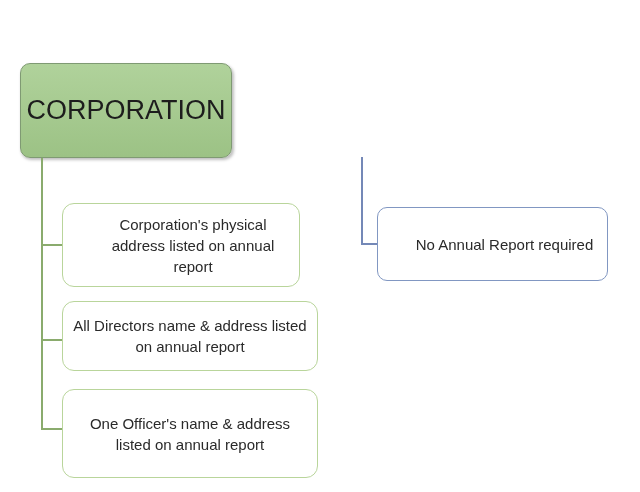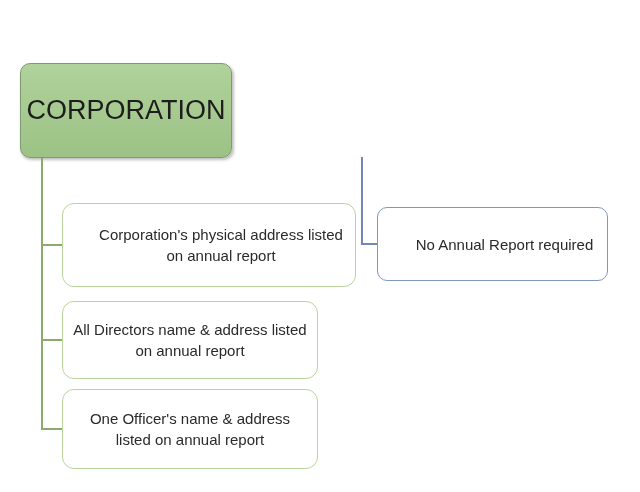--- a/index.html
+++ b/index.html
@@ -66,23 +66,23 @@
     padding: 0 8px;
     box-sizing: border-box;
   }
   .child-box.green {
     border: 1.5px solid var(--corporation-child-border);
   }
   .child-box.blue {
     border: 1.5px solid var(--llc-child-border);
     border-radius: 10px;
   }
-  .child-1 { left: 62px; top: 203px; width: 294px; height: 84px; padding-left: 32px; }
-  .child-2 { left: 62px; top: 301px; width: 256px; height: 78px; }
-  .child-3 { left: 62px; top: 389px; width: 256px; height: 80px; }
+  .child-1 { left: 62px; top: 203px; width: 238px; height: 84px; padding-left: 32px; }
+  .child-2 { left: 62px; top: 301px; width: 256px; height: 70px; }
+  .child-3 { left: 62px; top: 389px; width: 256px; height: 89px; }
   .child-llc { left: 377px; top: 207px; width: 231px; height: 74px; padding-left: 32px; }
   .connector {
     position: absolute;
   }
   .connector.green { background: var(--corporation-connector); }
   .connector.blue  { background: var(--llc-connector); }
   .corp-vline   { left: 41px;  top: 158px; width: 2px;  height: 272px; }
   .corp-hline-1 { left: 41px;  top: 244px; width: 21px; height: 2px; }
   .corp-hline-2 { left: 41px;  top: 339px; width: 21px; height: 2px; }
   .corp-hline-3 { left: 41px;  top: 428px; width: 23px; height: 2px; }

